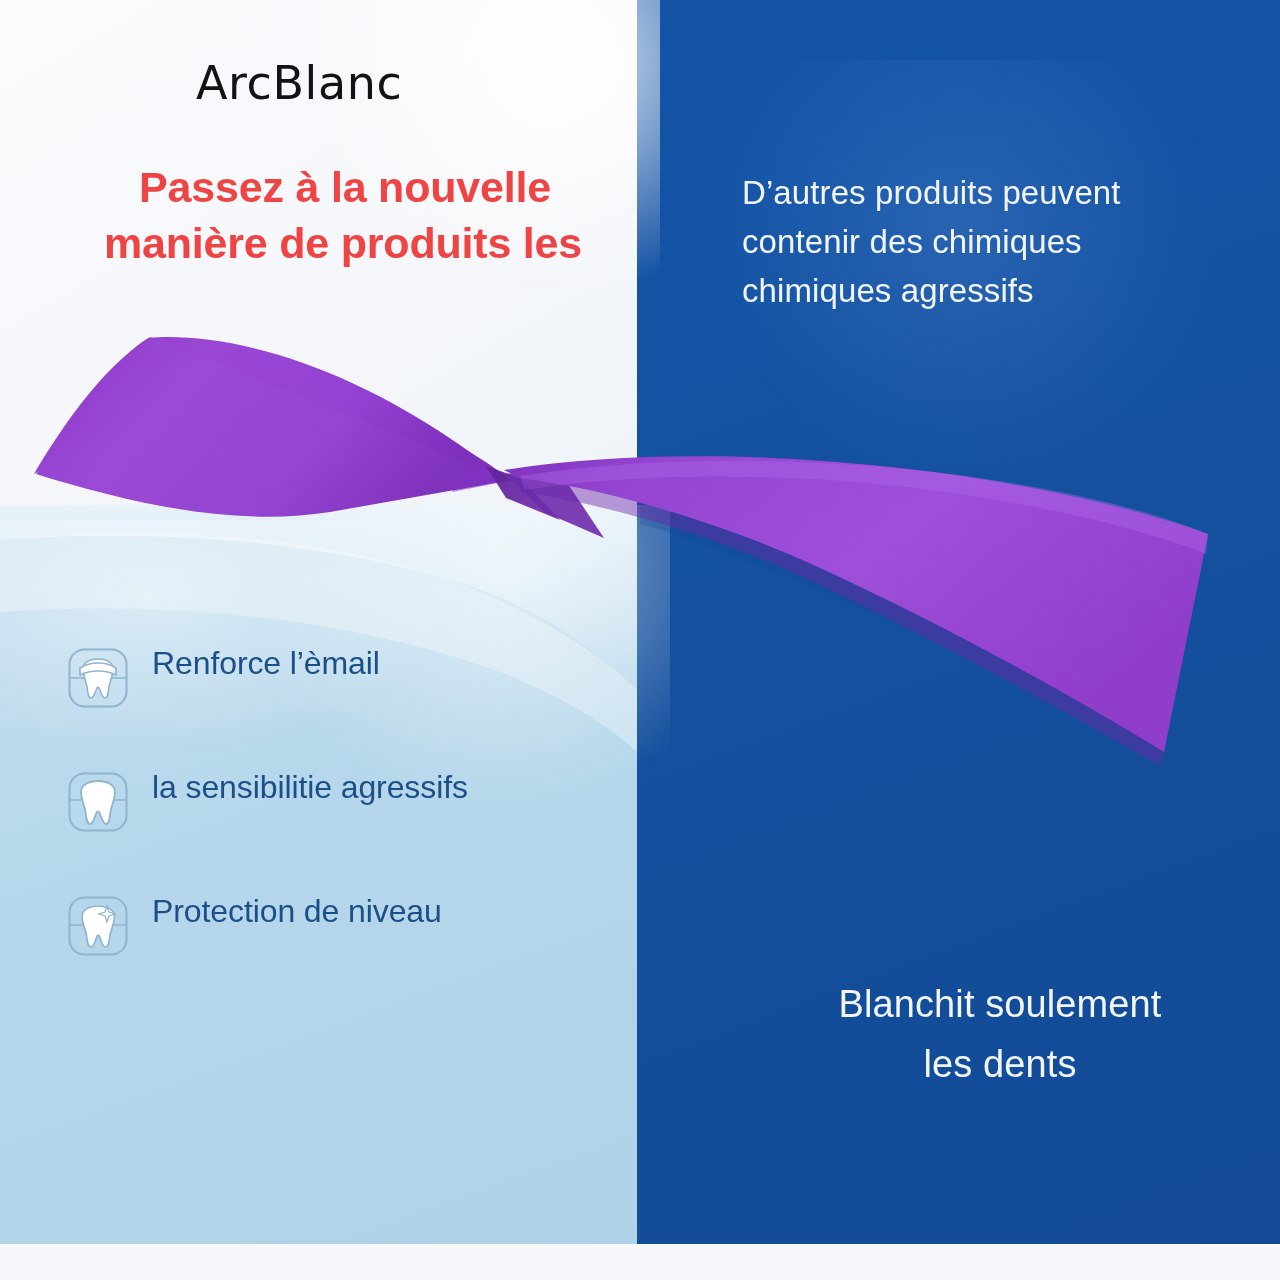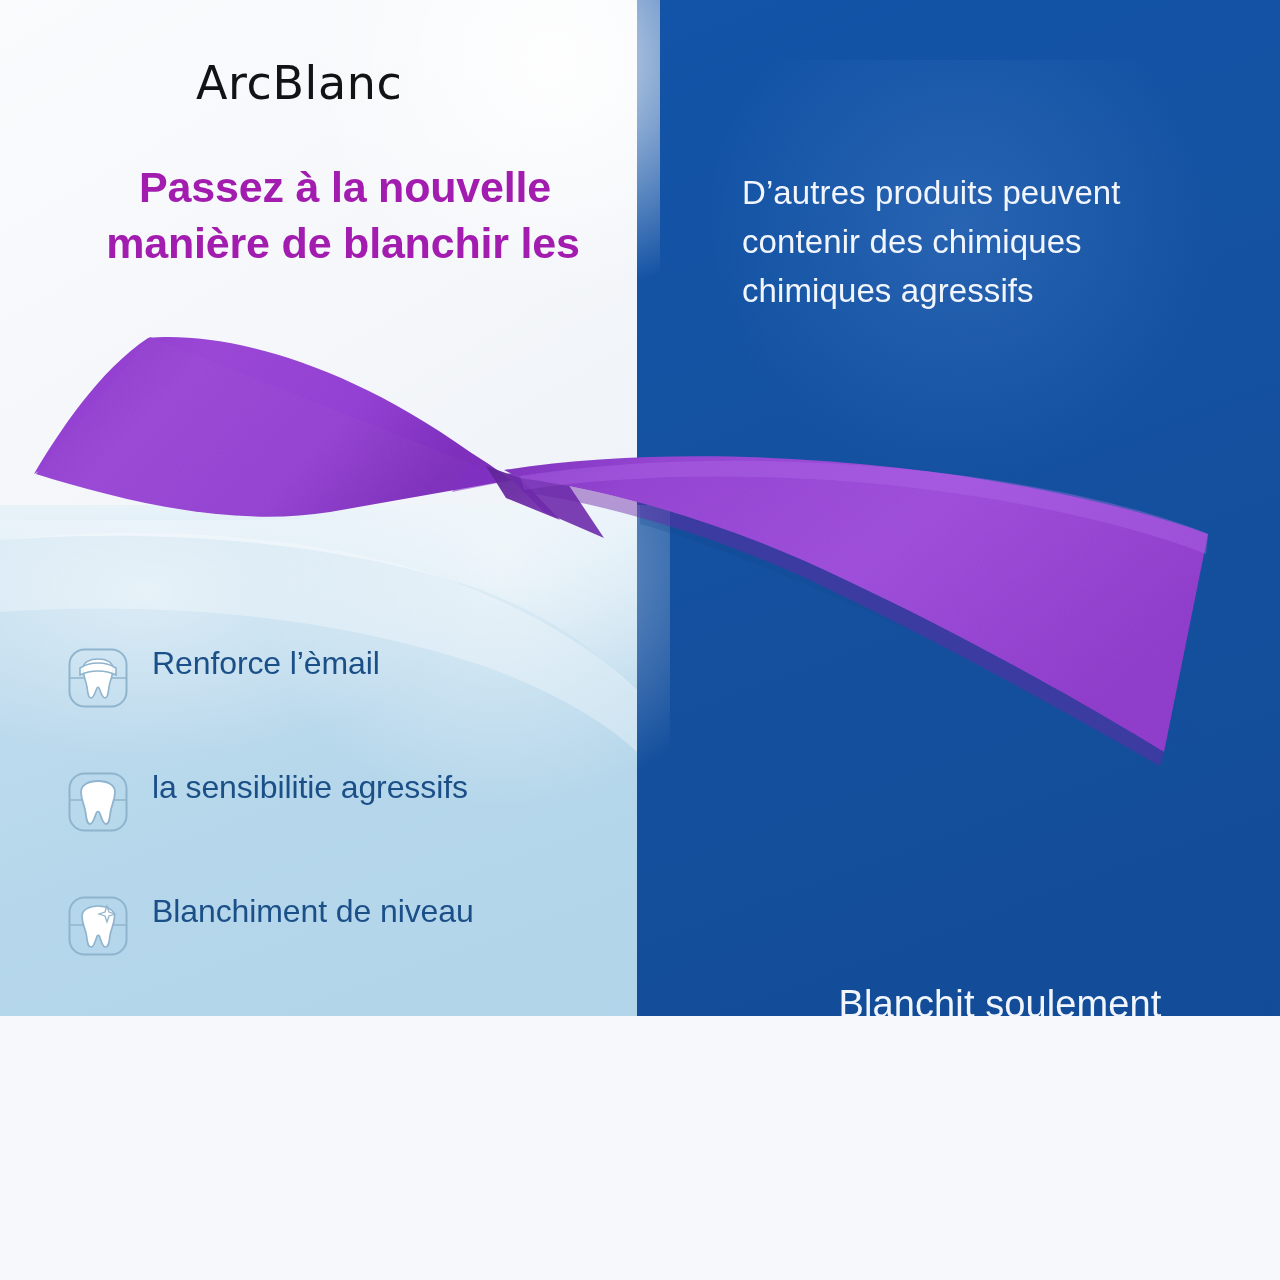--- a/index.html
+++ b/index.html
@@ -1,21 +1,21 @@
 <!DOCTYPE html>
 <html><head>
 <meta charset="utf-8">
 <style>
   html,body{margin:0;padding:0;}
   body{
     width:1280px;height:1280px;overflow:hidden;
     font-family:"Liberation Sans","DejaVu Sans",sans-serif;
     background:#F7F8FB;
   }
-  #stage{position:relative;width:1280px;height:1016px;overflow:hidden;}
+  #stage{position:relative;width:1280px;height:1244px;overflow:hidden;}
 
   
   .panel{position:absolute;}
   #panel-tl{left:0;top:0;width:640px;height:508px;
     background:linear-gradient(150deg,#FAFBFD 0%,#F5F7FA 55%,#EFF3F8 100%);}
   #panel-bl{left:0;top:505px;width:640px;height:775px;
     background:linear-gradient(160deg,#C4DEEF 0%,#B6D7EB 40%,#AFD2E8 100%);}
   #panel-right{left:637px;top:0;width:643px;height:1280px;
     background:linear-gradient(160deg,#1354A8 0%,#14509E 45%,#124A95 100%);}
 
@@ -43,21 +43,21 @@
     position:absolute;left:196px;top:56px;
     font-size:46px;letter-spacing:.6px;color:#111315;
     font-weight:400;
     font-family:"DejaVu Sans","Liberation Sans",sans-serif;
   }
 
   
   #headline{
     position:absolute;left:78px;top:160px;width:530px;
     font-size:43px;line-height:1.30;font-weight:700;
-    color:#a21caf;letter-spacing:-.2px;
+    color:#ef4444;letter-spacing:-.2px;
     text-align:center;
   }
   #headline .hl-line{display:block;white-space:nowrap;}
   #headline .hl-line.l1{margin-left:4px;}
 
   
   #right-top{
     position:absolute;left:742px;top:168px;width:545px;
     font-size:33px;line-height:1.49;font-weight:400;
     color:#F2F6FC;letter-spacing:.1px;
@@ -190,21 +190,21 @@
       <path d="M520,476 C650,456 800,456 950,474 C1060,488 1150,510 1208,534 L1206,554 C1140,528 1040,504 930,490 C790,472 640,472 524,490 Z" fill="#B069E8" opacity="0.40"></path>
 
       <path d="M1164,752 C1080,700 950,628 820,568 C720,522 610,490 520,478 L522,492 C616,506 722,538 822,586 C948,646 1076,718 1160,766 Z" fill="#6C26A8" opacity="0.45"></path>
     </g>
   </svg>
 
   <div id="logo">ArcBlanc</div>
 
   <div id="headline">
     <span class="hl-line l1">Passez à la nouvelle</span>
-    <span class="hl-line l2">manière de blanchir les</span>
+    <span class="hl-line l2">manière de produits les</span>
   </div>
 
   <div id="right-top">
     <span class="rt-line">D’autres produits peuvent</span>
     <span class="rt-line">contenir des chimiques</span>
     <span class="rt-line">chimiques agressifs</span>
   </div>
 
   <div id="benefits">
 
@@ -249,21 +249,21 @@
           <line x1="4" y1="31" x2="60" y2="31" stroke="#8FB4CE" stroke-width="1.6"></line>
           <path d="M32 12 C23.5 12 16 15.5 16 22.5 C16 30 19.5 34.5 20.5 41.5
                    C21.5 48 21.5 53 25 53 C28.3 53 29.3 46.5 31 42.3
                    C31.5 41.1 33 41.1 33.5 42.3 C35.2 46.5 36.2 53 39.5 53
                    C43 53 43 48 44 41.5 C45 34.5 48.5 30 48.5 22.5
                    C48.5 15.5 40.5 12 32 12 Z" fill="#FFFFFF" stroke="#8FB4CE" stroke-width="1.7"></path>
           <path d="M41 12 L43 18 L49 20 L43 22 L41 28 L39 22 L33 20 L39 18 Z" fill="#FFFFFF" stroke="#8FB4CE" stroke-width="1.3"></path>
         </svg>
       </span>
       <span class="b-text">
-        <span class="b-line">Blanchiment de niveau</span>
+        <span class="b-line">Protection de niveau</span>
       </span>
     </div>
   </div>
 
   <div id="right-bottom">
     <span class="rb-line">Blanchit soulement</span>
     <span class="rb-line">les dents</span>
   </div>
 
 </div>

